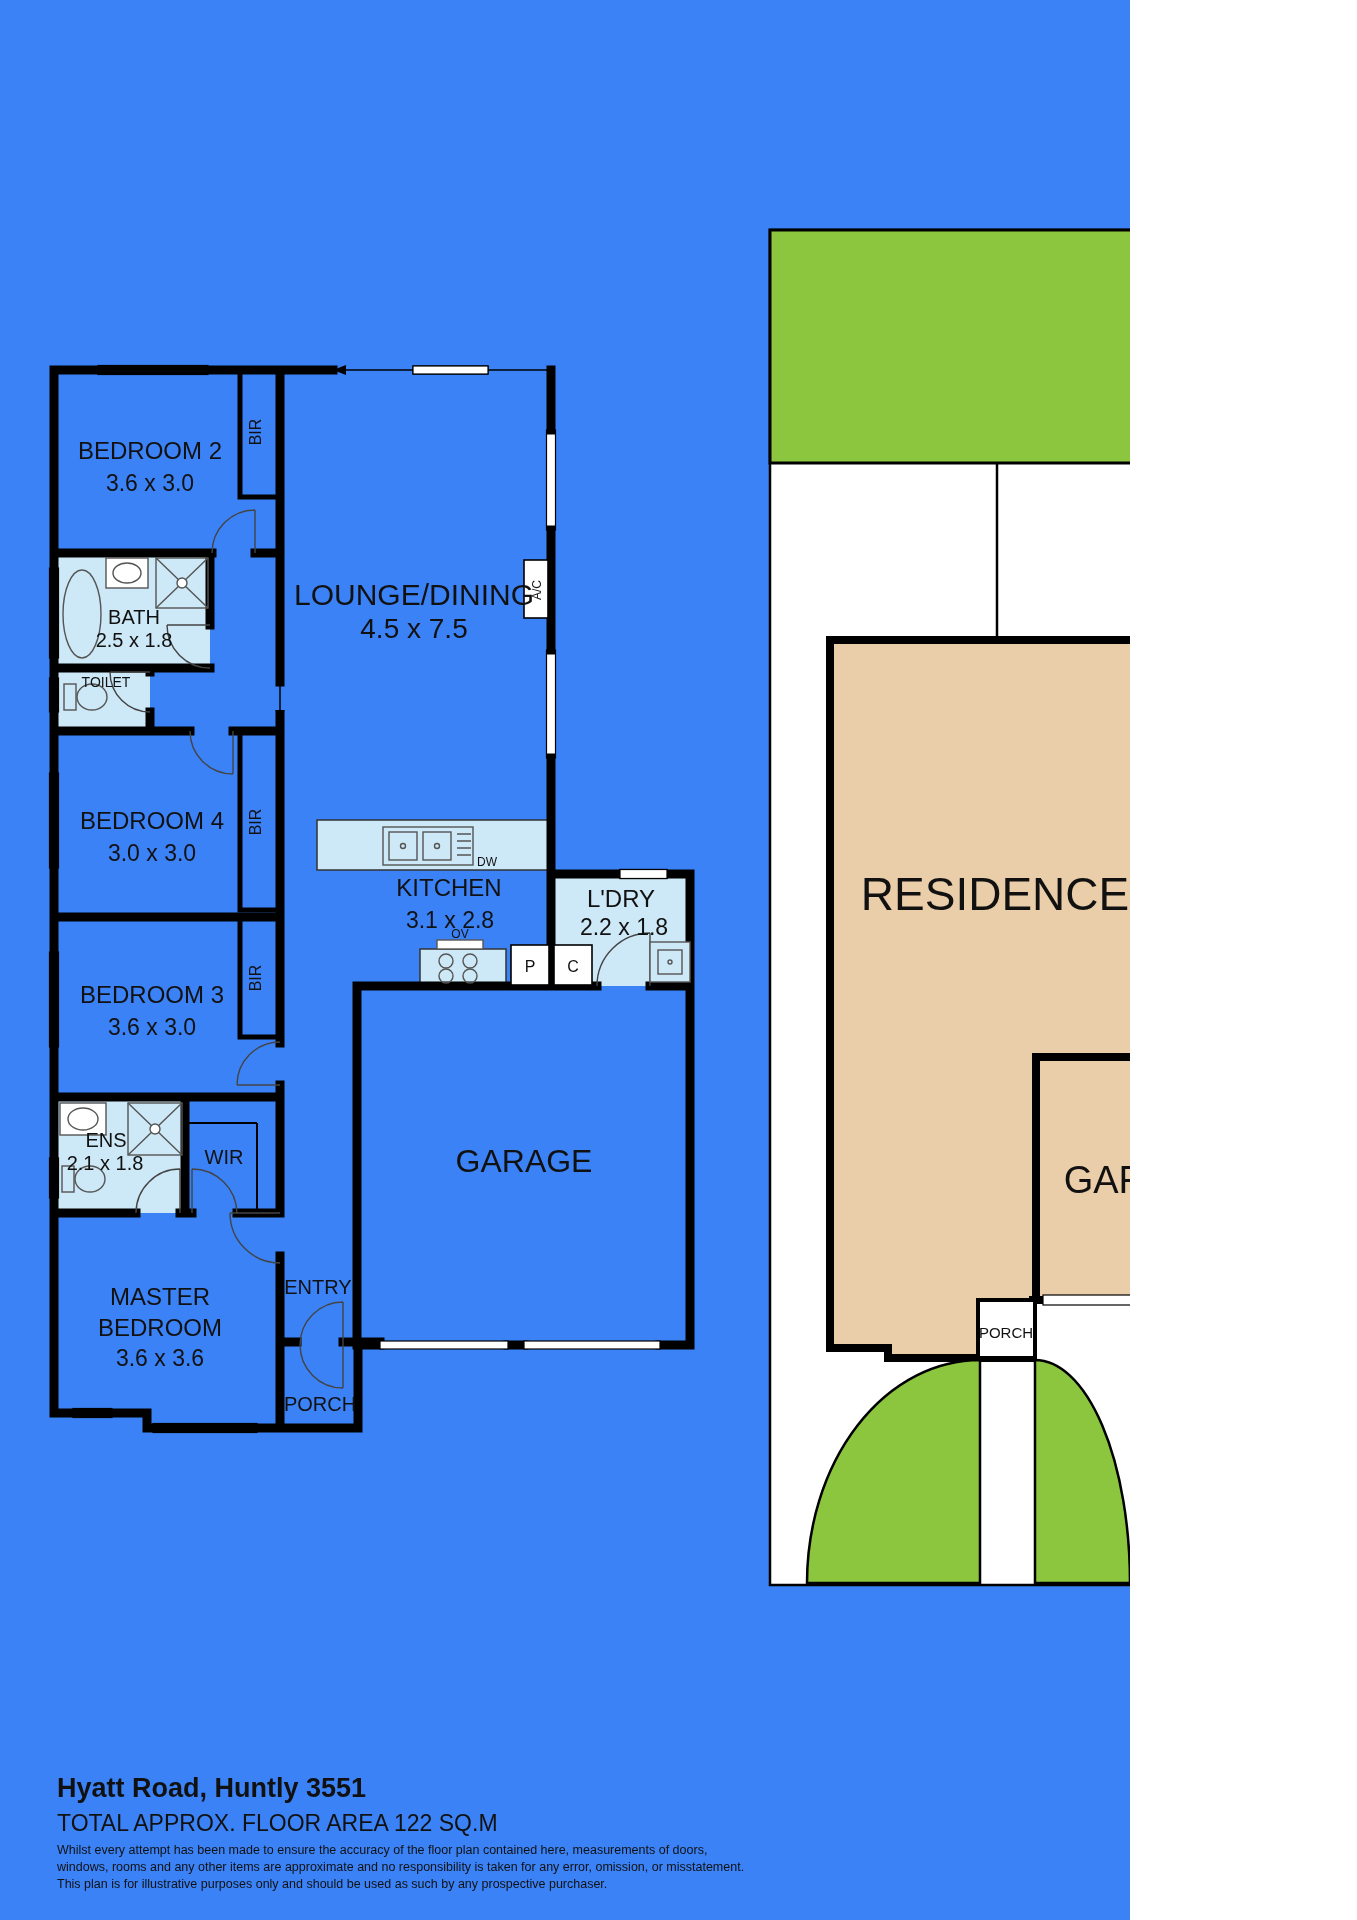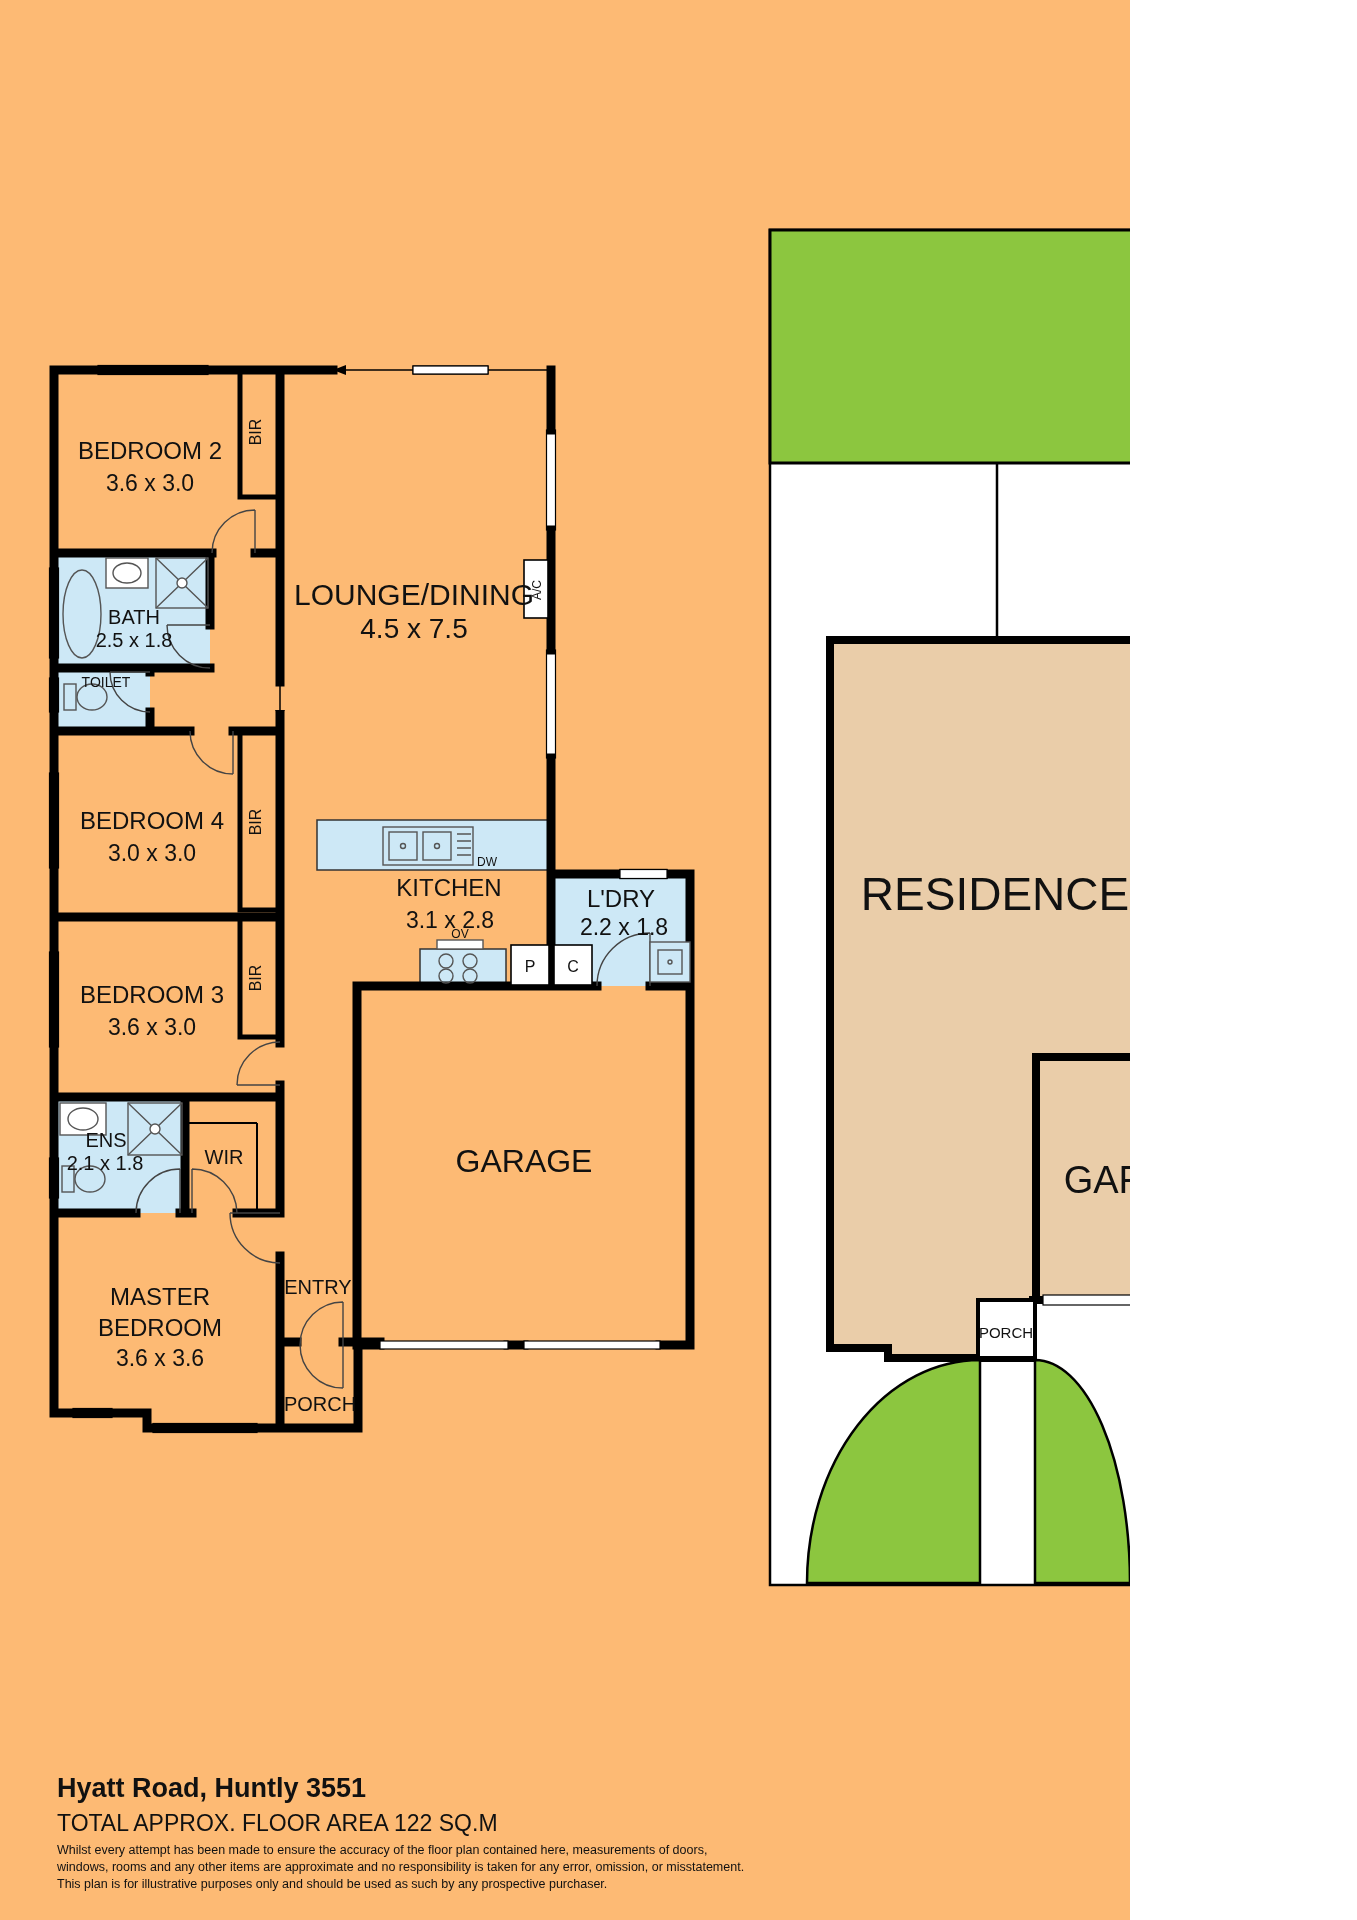--- a/index.html
+++ b/index.html
@@ -1,16 +1,16 @@
 <!DOCTYPE html>
 <html><head>
 <meta charset="utf-8">
 <style>
   html,body{margin:0;padding:0;background:#ffffff;}
-  .page{width:1130px;height:1920px;position:relative;background:#fdba74;overflow:hidden;}
+  .page{width:1130px;height:1920px;position:relative;background:#3b82f6;overflow:hidden;}
   svg text{font-family:"Liberation Sans",sans-serif;fill:#111;}
   .room-name{font-size:24px;}
   .room-dims{font-size:23px;}
   .big-name{font-size:30px;}
   .big-dims{font-size:28px;}
   .garage-name{font-size:32px;}
   .small-name{font-size:20px;}
   .tiny-name{font-size:14px;}
   .fit-label{font-size:16px;}
   .micro{font-size:12px;}

